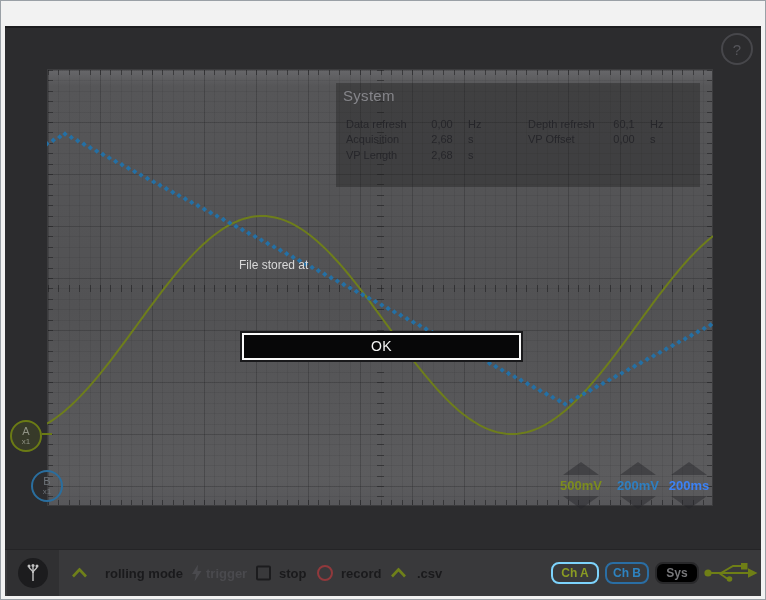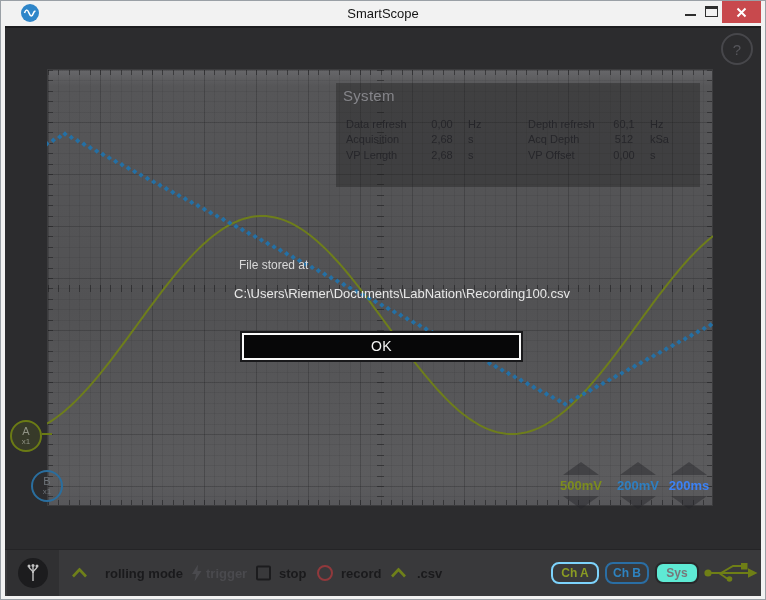--- a/index.html
+++ b/index.html
@@ -112,42 +112,27 @@
   .tb-label { font-size: 13px; color: #1a1a1c; font-weight: bold; }
   .tb-label-dim { font-size: 13px; color: #4a4a4e; font-weight: bold; }
   .chk { left: 251px; width: 15px; height: 15px; border: 2px solid #1c1c1e; border-radius: 2px; cursor: pointer; }
   .rec { left: 312px; width: 16px; height: 16px; border: 2px solid #91393c; border-radius: 50%; cursor: pointer; }
   .tb-btn {
     height: 22px; border-radius: 8px; font-size: 12px; font-weight: bold;
     text-align: center; line-height: 18px; cursor: pointer;
   }
   .btn-cha { left: 546px; width: 48px; border: 2px solid #7dd3fc; color: #8a9b23; }
   .btn-chb { left: 600px; width: 44px; border: 2px solid #2a6ea4; color: #2e83c0; }
-  .btn-sys { left: 650px; width: 44px; border: 2px solid #28282a; background: #5eead4; color: #77777a; }
+  .btn-sys { left: 650px; width: 44px; border: 2px solid #28282a; background: #000000; color: #77777a; }
 </style>
 </head>
 <body>
 
 <div class="window">
 
-  <div class="titlebar">
-    <div class="app-icon">
-      <svg width="18" height="18" viewBox="0 0 18 18">
-        <path d="M3.5 9 q2.2 -6 4.5 0 t4.5 0 q1 -2.5 2 -1.5" stroke="#ffffff" stroke-width="1.6" fill="none"></path>
-      </svg>
-    </div>
-    <div class="win-title">SmartScope</div>
-    <div class="win-min"></div>
-    <div class="win-max"></div>
-    <div class="win-close">
-      <svg width="11" height="11" viewBox="0 0 11 11">
-        <path d="M1.5 1.5 L9.5 9.5 M9.5 1.5 L1.5 9.5" stroke="#ffffff" stroke-width="2"></path>
-      </svg>
-    </div>
-  </div>
 
   <div class="content">
 
     <div class="grid">
       <div class="tick-row t-top"></div>
       <div class="tick-row t-bottom"></div>
       <div class="tick-row t-hmid"></div>
       <div class="tick-col t-left"></div>
       <div class="tick-col t-right"></div>
       <div class="tick-col t-vmid"></div>
@@ -282,34 +267,28 @@
           <span class="sys-unit">s</span>
         </div>
       </div>
       <div class="sys-col sys-col-right">
         <div class="sys-row">
           <span class="sys-label">Depth refresh</span>
           <span class="sys-value">60,1</span>
           <span class="sys-unit">Hz</span>
         </div>
         <div class="sys-row">
-          <span class="sys-label">Acq Depth</span>
-          <span class="sys-value">512</span>
-          <span class="sys-unit">kSa</span>
-        </div>
-        <div class="sys-row">
           <span class="sys-label">VP Offset</span>
           <span class="sys-value">0,00</span>
           <span class="sys-unit">s</span>
         </div>
       </div>
     </div>
 
     <div class="dlg-line1">File stored at</div>
-    <div class="dlg-path">C:\Users\Riemer\Documents\LabNation\Recording100.csv</div>
     <div class="ok-btn">OK</div>
 
     <div class="chan-marker marker-a">
       <span class="chan-letter">A</span>
       <span class="chan-gain">x1</span>
     </div>
     <div class="a-connector"></div>
     <div class="chan-marker marker-b">
       <span class="chan-letter">B</span>
       <span class="chan-gain">x1</span>

